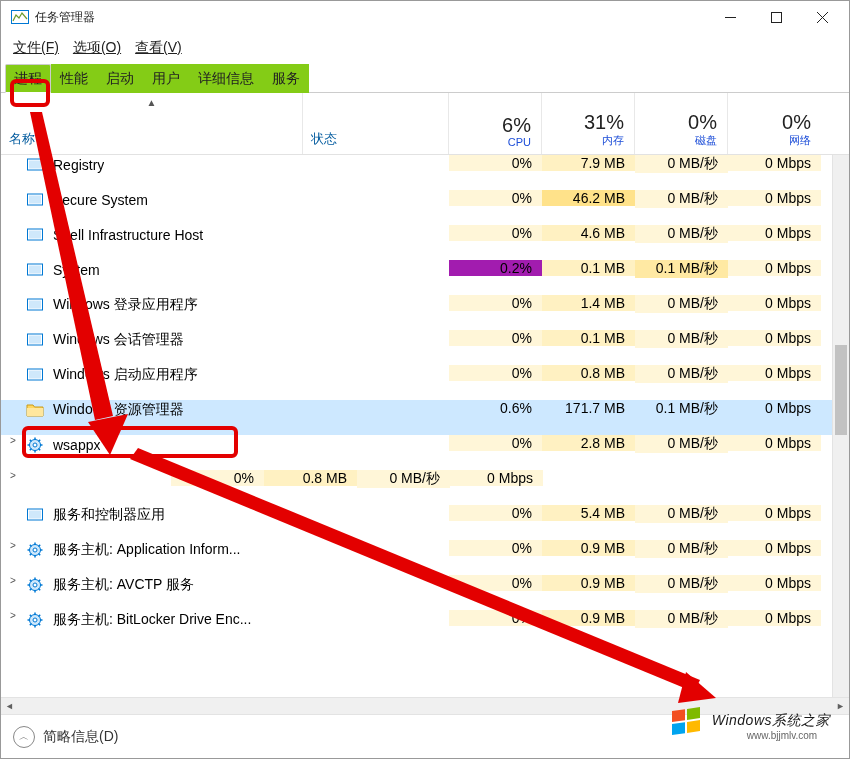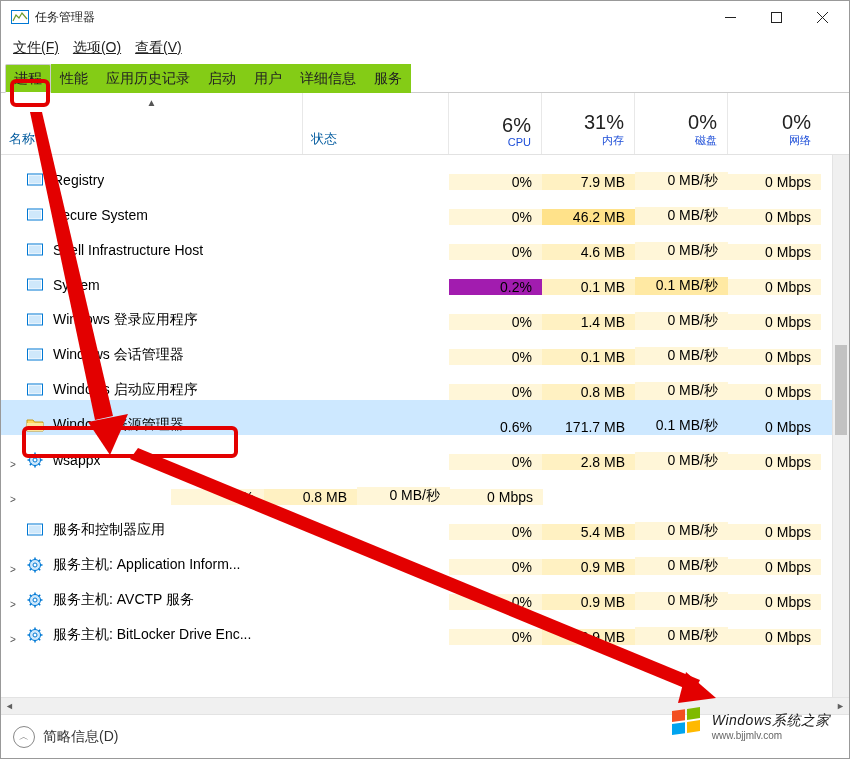--- a/index.html
+++ b/index.html
@@ -29,21 +29,21 @@
 .hcol.name .lbl { color:#005a9e;}
 .hcol.status { width: 146px; }
 .hcol.status .lbl{color:#005a9e;}
 .hcol.metric { width: 93px; text-align: right; }
 .hcol.metric .pct { font-size: 20px; color: #222; line-height: 22px;}
 .hcol.metric.mem .pct, .hcol.metric.net .pct { }
 .hcol.metric .lbl { color:#1d4ed8; font-size: 11px; }
 
 .body { flex: 1; overflow: hidden; position: relative; }
 .rows { overflow-y: auto; height: 100%; }
-.row { display: flex; align-items: flex-end; height: 35px; font-size: 14px; border-bottom: 0px solid transparent;}
+.row { display: flex; align-items: flex-start; height: 35px; font-size: 14px; border-bottom: 0px solid transparent;}
 .row .expand { width: 24px; text-align: center; color:#555; font-size:10px;}
 .row .icon { width: 20px; height: 20px; margin-right: 8px; display: inline-flex; align-items: center; justify-content:center; }
 .row .nm { width: 278px; display: flex; align-items: center; padding-left:0; }
 .row .nm .txt { overflow: hidden; text-overflow: ellipsis; white-space: nowrap; }
 .row .st { width: 146px; }
 .row .c { width: 93px; text-align: right; padding-right: 10px; font-size: 14px; }
 
 .cpu-lo { background: #fff6d8; }
 .cpu-md { background: #a21caf; }
 .mem-lo { background: #fff1c2; }
@@ -72,21 +72,21 @@
 .icon-gear svg { width: 16px; height: 16px; }
 
 
 .redbox { position: absolute; border: 4px solid #e30000; border-radius: 6px; pointer-events: none; z-index: 50; }
 .arrow-svg { position: absolute; z-index: 49; pointer-events: none; }
 
 .watermark { position: absolute; right: 20px; bottom: 14px; display: flex; align-items: center; gap: 8px; z-index: 60; }
 .watermark .logo svg { width: 34px; height: 34px; }
 .watermark .wt { font-family: "Microsoft YaHei", sans-serif; }
 .watermark .wt .l1 { font-size: 14px; color: #1a1a1a; font-style: italic; letter-spacing: 0.5px;}
-.watermark .wt .l2 { font-size: 10px; color: #666; }
+.watermark .wt .l2 { font-size: 10px; color: #666; margin-left: 35px; }
 </style>
 </head>
 <body>
 
 <div class="window">
 
   <div class="titlebar">
     <span class="app-icon">
       <svg viewBox="0 0 18 14">
           <rect x="0.5" y="0.5" width="17" height="13" fill="#fff" stroke="#0078d4"></rect>
@@ -115,21 +115,20 @@
 
   <div class="menubar">
     <span>文件(F)</span>
     <span>选项(O)</span>
     <span>查看(V)</span>
   </div>
 
   <div class="tabs">
     <div class="tab active">进程</div>
     <div class="tab">性能</div>
-    <div class="tab">应用历史记录</div>
     <div class="tab">启动</div>
     <div class="tab">用户</div>
     <div class="tab">详细信息</div>
     <div class="tab">服务</div>
   </div>
 
   <div class="headers">
     <div class="hcol name">
       <span class="caret">▲</span>
       <span class="lbl">名称</span>

